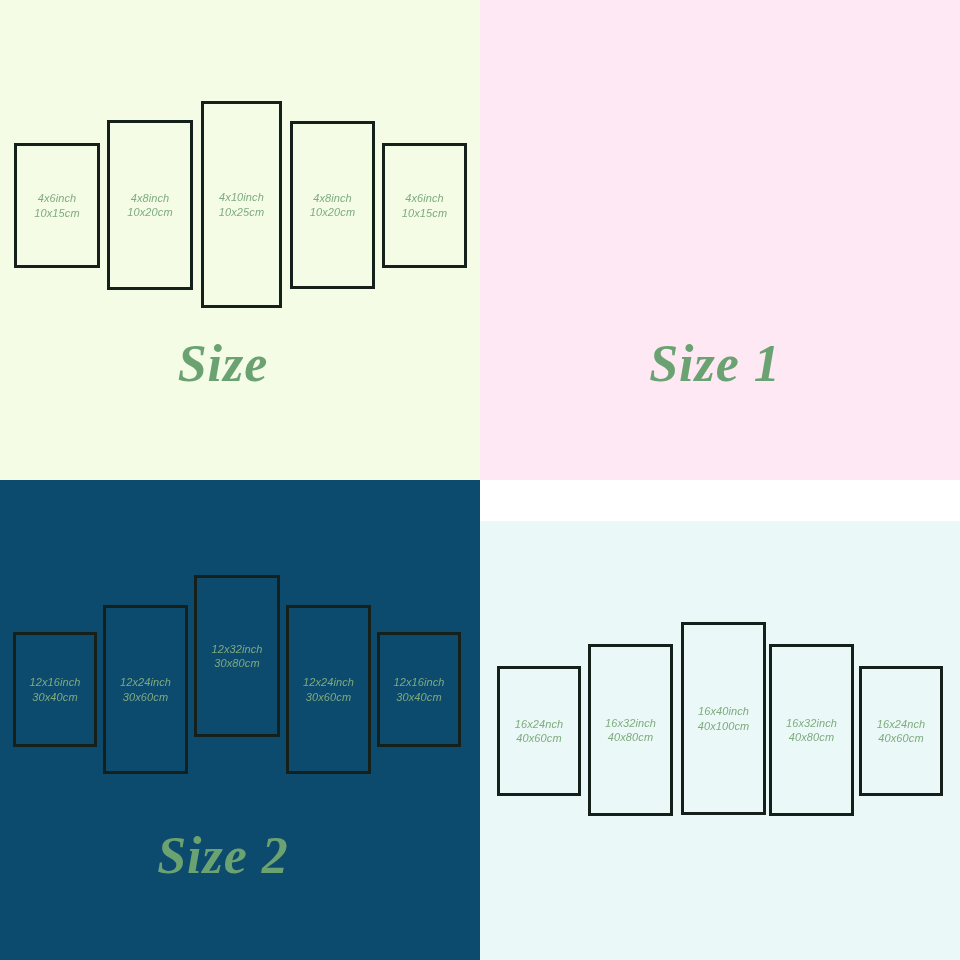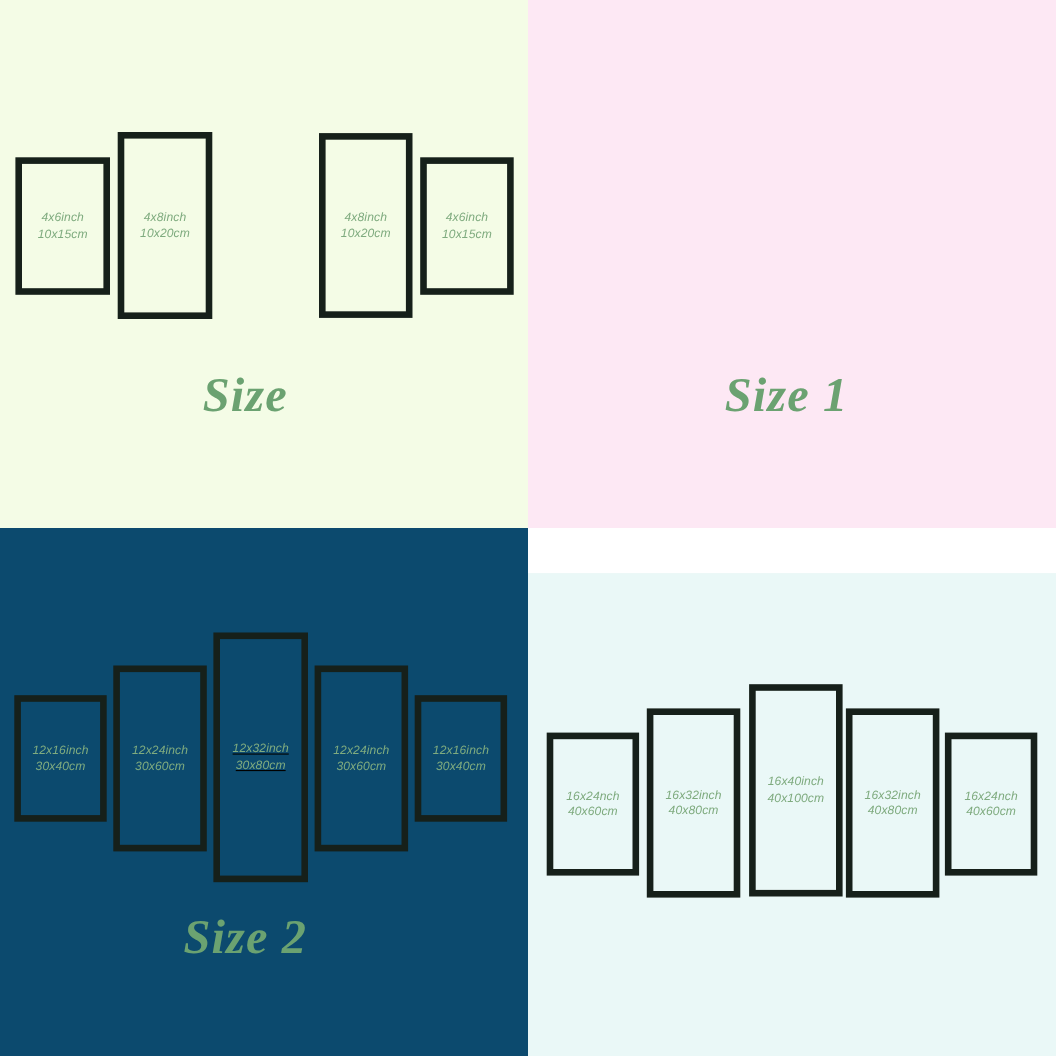--- a/index.html
+++ b/index.html
@@ -25,21 +25,21 @@
   .quadrant {
     position: relative;
     width: 480px;
     height: 480px;
     overflow: hidden;
   }
 
   .panel {
     position: absolute;
     box-sizing: border-box;
-    border: 6px solid #4c1d95;
+    border: 3px solid #4c1d95;
     background: transparent;
     display: flex;
     align-items: center;
     justify-content: center;
   }
 
   .panel-label {
     font-family: "Liberation Sans", sans-serif;
     font-style: italic;
     font-size: 11px;
@@ -56,21 +56,21 @@
   }
 
   .quadrant-title {
     position: absolute;
     left: 0;
     width: 446px;
     text-align: center;
     font-family: "Liberation Serif", serif;
     font-style: italic;
     font-weight: bold;
-    font-size: 44px;
+    font-size: 52px;
     line-height: 1;
     color: #6ba271;
     letter-spacing: 1px;
     user-select: none;
   }
 
   
 </style>
 </head>
 <body>
@@ -80,20 +80,26 @@
       <div class="panel" style="left: 14px; top: 143px; width: 86px; height: 125px; border-color: rgb(22, 32, 26);">
         <div class="panel-label" style="color: rgb(127, 171, 127);">
           <span class="ln">4x6inch</span>
           <span class="ln">10x15cm</span>
         </div>
       </div>
       <div class="panel" style="left: 107px; top: 120px; width: 86px; height: 170px; border-color: rgb(22, 32, 26);">
         <div class="panel-label" style="color: rgb(127, 171, 127);">
           <span class="ln">4x8inch</span>
           <span class="ln">10x20cm</span>
+        </div>
+      </div>
+      <div class="panel" style="left: 201px; top: 101px; width: 81px; height: 207px; border-color: rgb(22, 32, 26);">
+        <div class="panel-label" style="color: rgb(127, 171, 127);">
+          <span class="ln">4x10inch</span>
+          <span class="ln">10x25cm</span>
         </div>
       </div>
       <div class="panel" style="left: 290px; top: 121px; width: 85px; height: 168px; border-color: rgb(22, 32, 26);">
         <div class="panel-label" style="color: rgb(127, 171, 127);">
           <span class="ln">4x8inch</span>
           <span class="ln">10x20cm</span>
         </div>
       </div>
       <div class="panel" style="left: 382px; top: 143px; width: 85px; height: 125px; border-color: rgb(22, 32, 26);">
         <div class="panel-label" style="color: rgb(127, 171, 127);">
@@ -112,21 +118,21 @@
           <span class="ln">12x16inch</span>
           <span class="ln">30x40cm</span>
         </div>
       </div>
       <div class="panel" style="left: 103px; top: 125px; width: 85px; height: 169px; border-color: rgb(22, 32, 26);">
         <div class="panel-label" style="color: rgb(127, 171, 127);">
           <span class="ln">12x24inch</span>
           <span class="ln">30x60cm</span>
         </div>
       </div>
-      <div class="panel" style="left: 194px; top: 95px; width: 86px; height: 227px; border-color: rgb(22, 32, 26); text-decoration: underline;">
+      <div class="panel" style="left: 194px; top: 95px; width: 86px; height: 162px; border-color: rgb(22, 32, 26);">
         <div class="panel-label" style="color: rgb(127, 171, 127);">
           <span class="ln">12x32inch</span>
           <span class="ln">30x80cm</span>
         </div>
       </div>
       <div class="panel" style="left: 286px; top: 125px; width: 85px; height: 169px; border-color: rgb(22, 32, 26);">
         <div class="panel-label" style="color: rgb(127, 171, 127);">
           <span class="ln">12x24inch</span>
           <span class="ln">30x60cm</span>
         </div>

